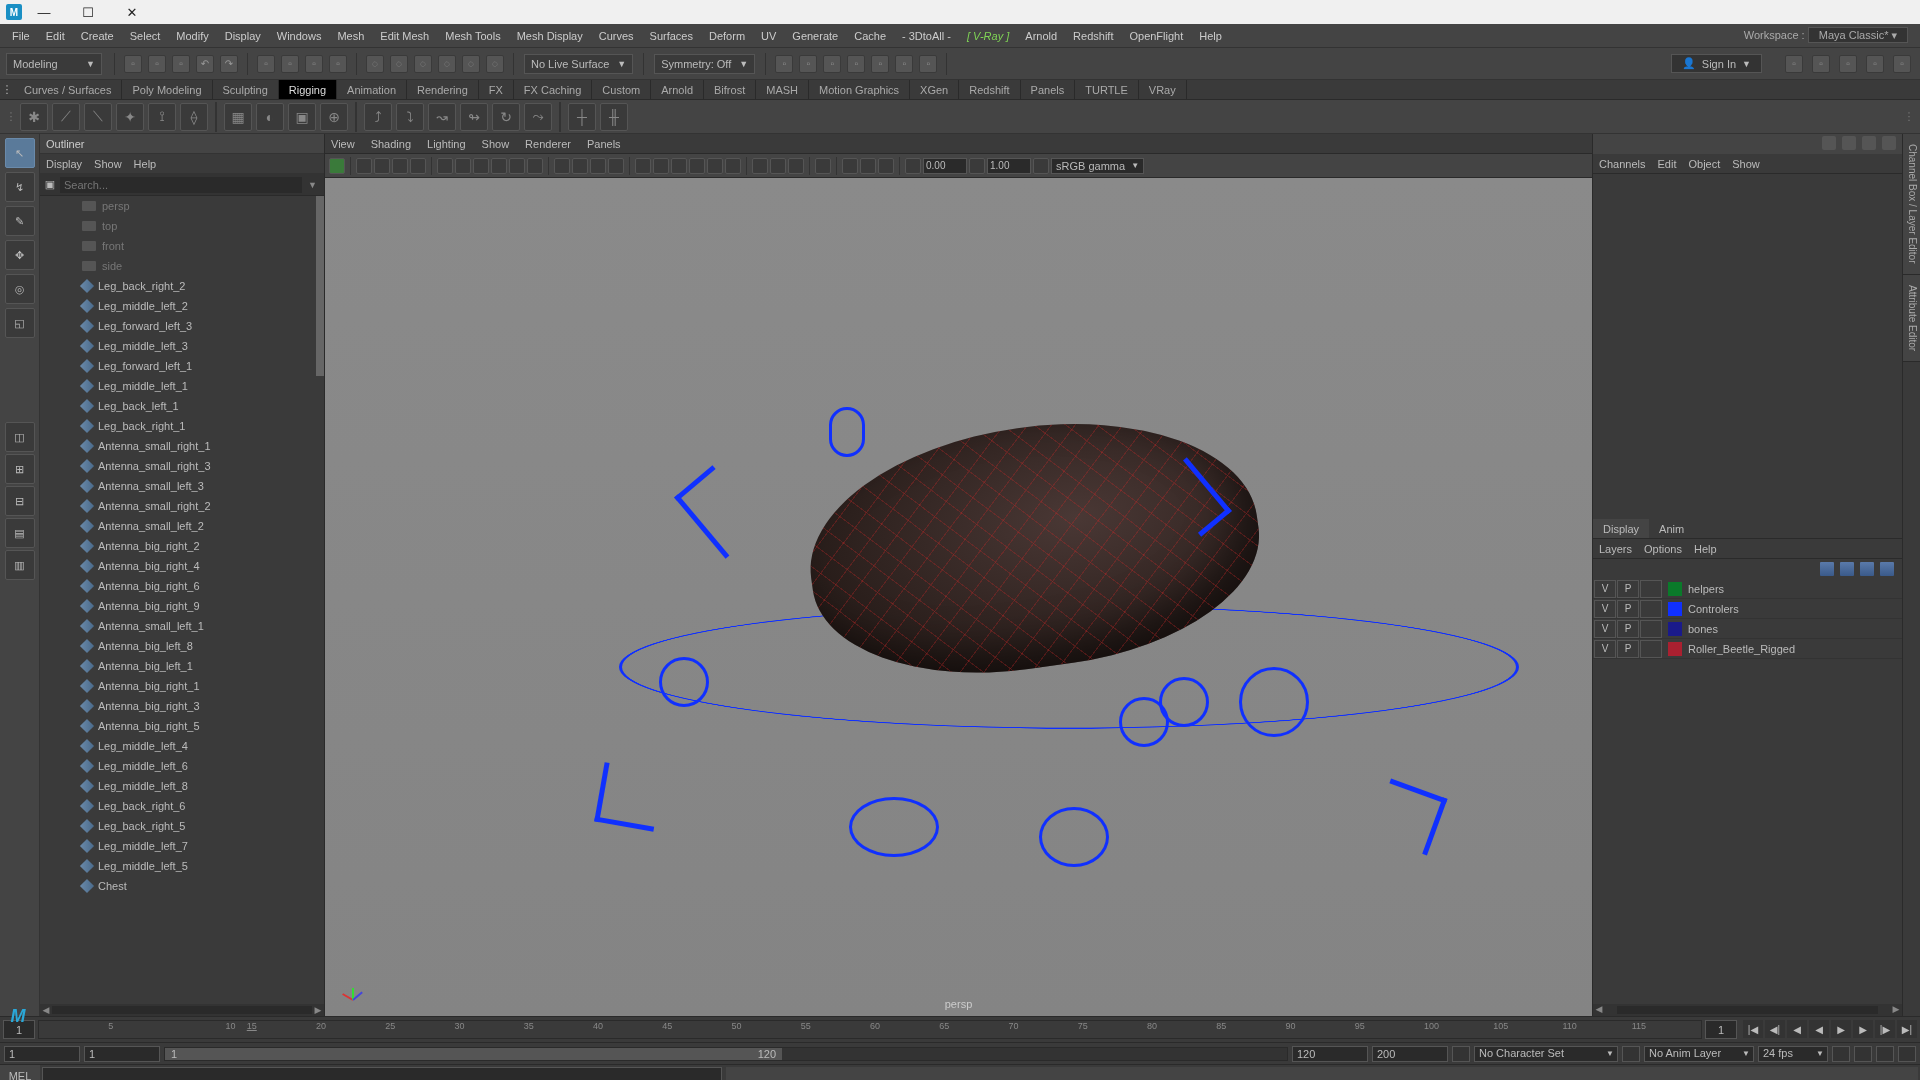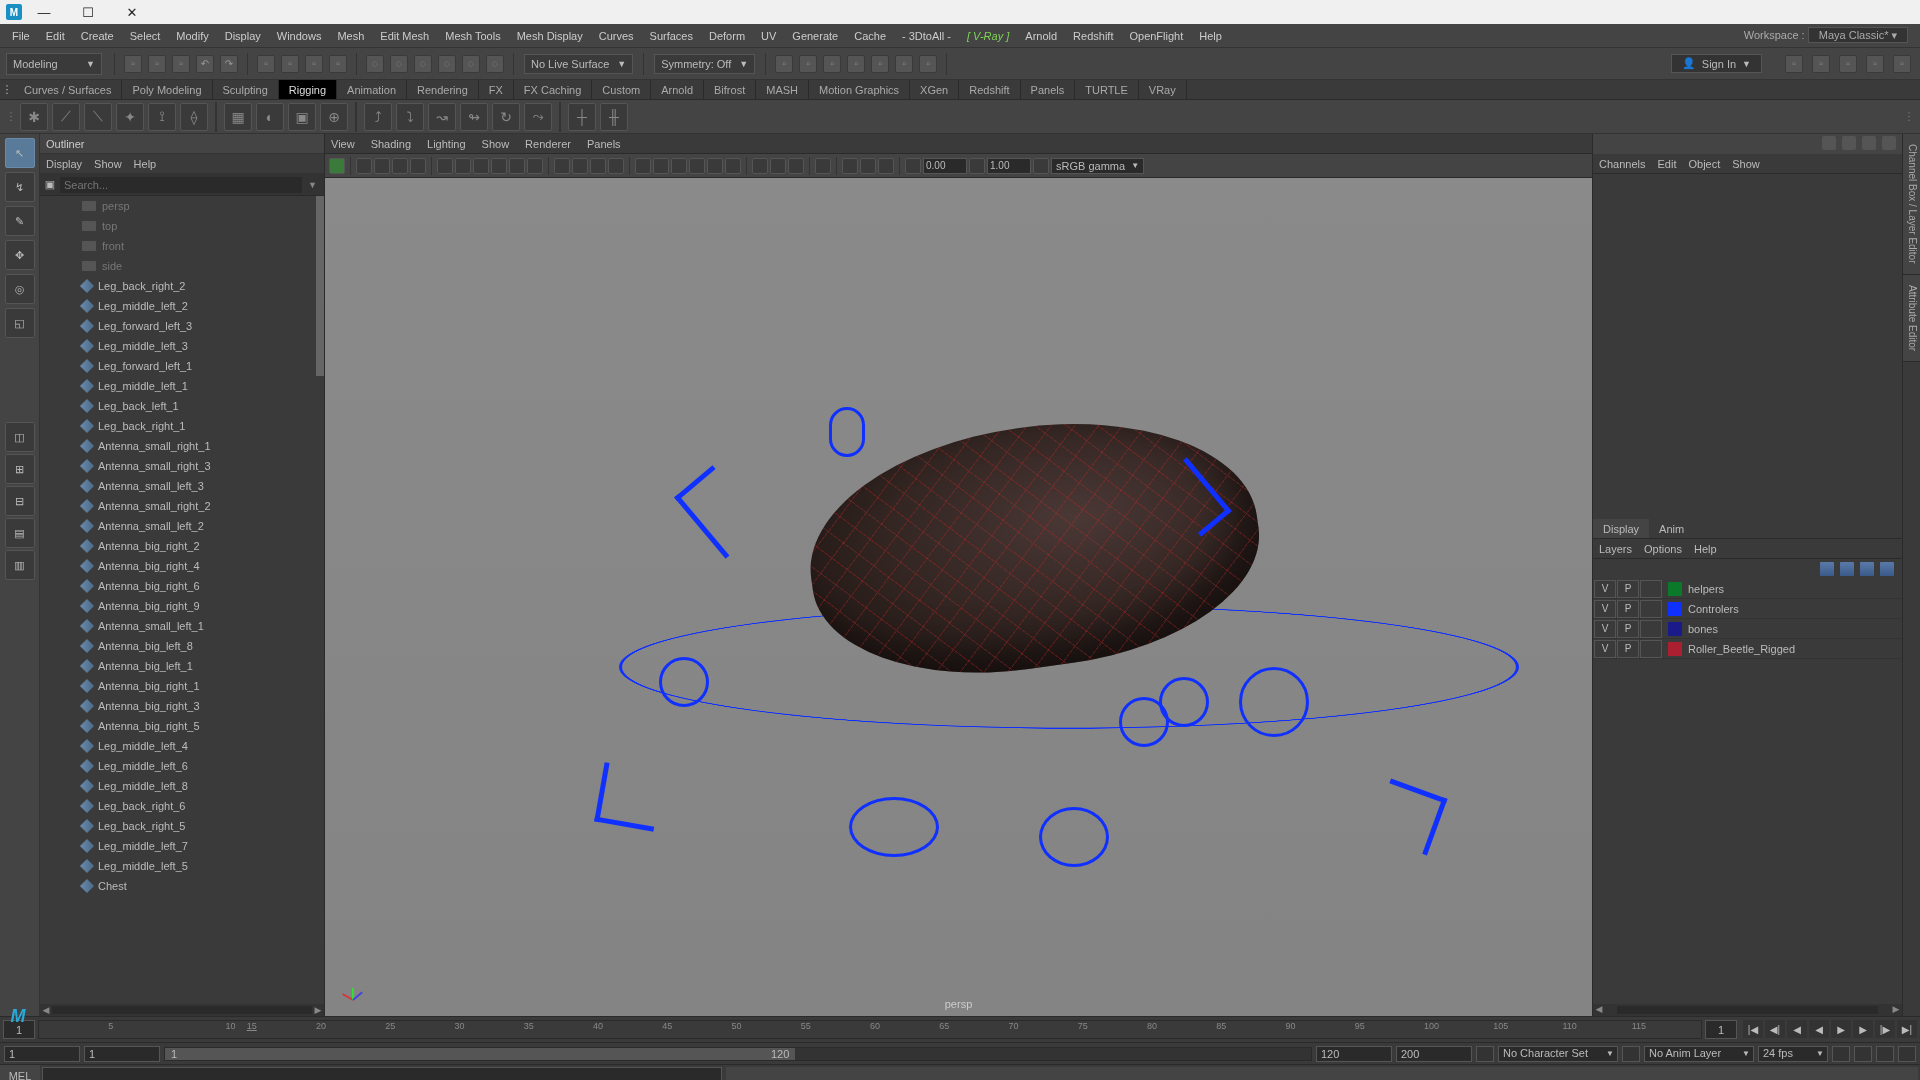--- a/index.html
+++ b/index.html
@@ -679,21 +679,21 @@
 
 <div class="range-row">
   <div class="rfield">1</div>
   <div class="rfield">1</div>
   <div class="rtrack">
     <div class="rthumb"><span style="margin-left:6px">1</span><span style="float:right;margin-right:6px">120</span></div>
   </div>
   <div class="rfield">120</div>
   <div class="rfield">200</div>
   <div class="ricon"></div>
-  <div class="rdd" style="width:120px"><span>No Character Set</span></div>
+  <div class="rdd" style="width:144px"><span>No Character Set</span></div>
   <div class="ricon"></div>
   <div class="rdd" style="width:110px"><span>No Anim Layer</span></div>
   <div class="rdd" style="width:70px"><span>24 fps</span></div>
   <div class="ricon"></div>
   <div class="ricon"></div>
   <div class="ricon"></div>
   <div class="ricon"></div>
 </div>
 
 <div class="melbar">

